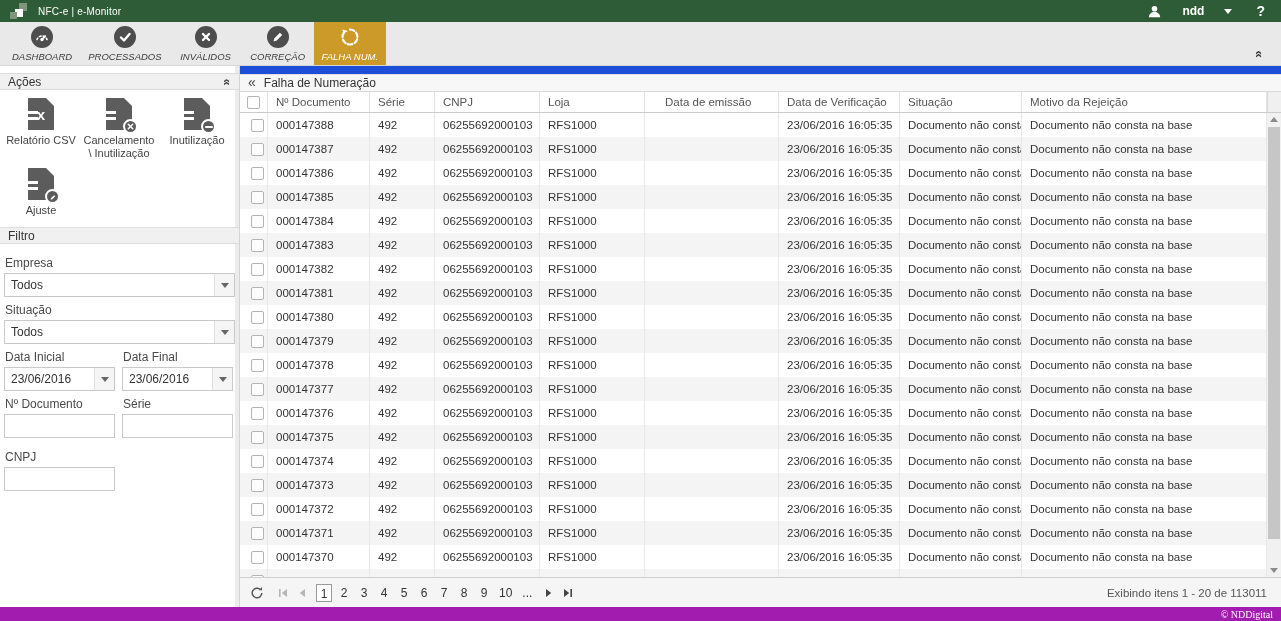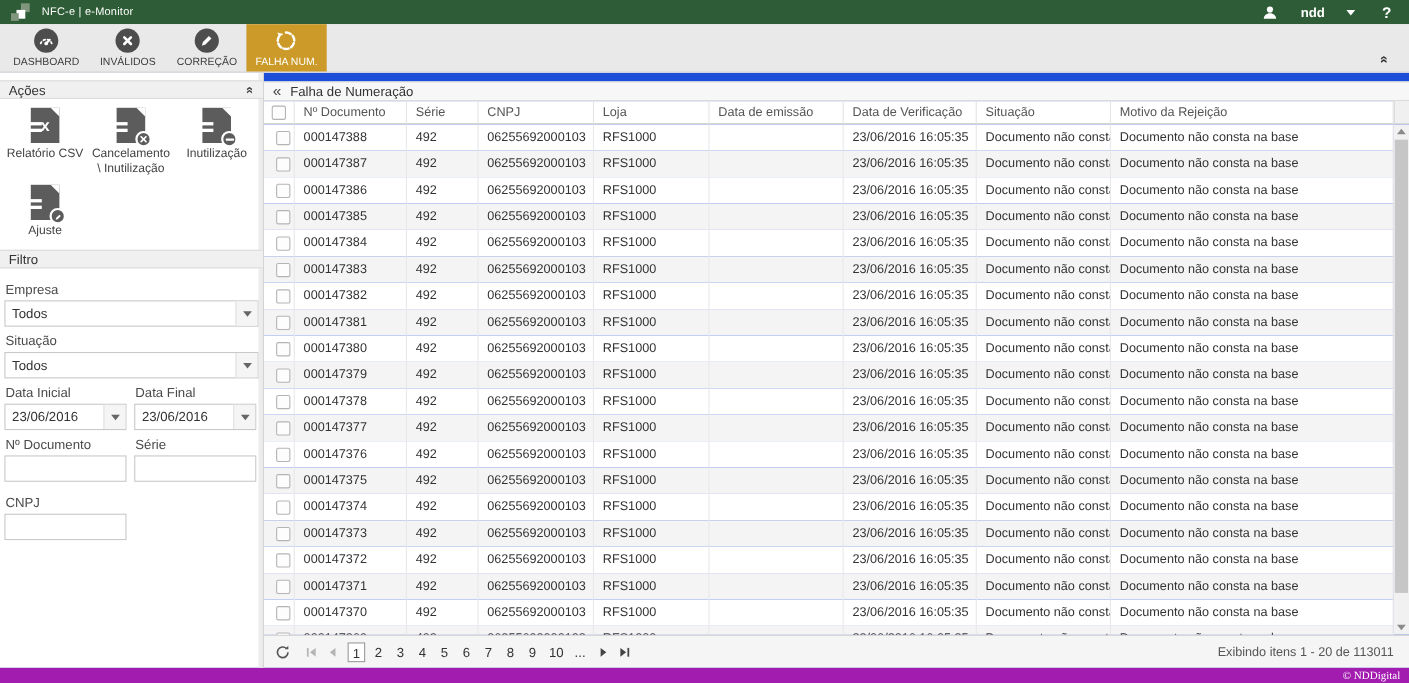--- a/index.html
+++ b/index.html
@@ -17,21 +17,21 @@
   .logo .sq2{ left:5px; top:7px; width:8px; height:8px; background:#ffffff; }
   .logo .sq3{ left:0px; top:10px; width:7px; height:7px; background:#7f957c; }
   .app-title{ color:#fff; font-size:10px; letter-spacing:.2px; }
   .header-right{ margin-left:auto; display:flex; align-items:center; gap:10px; color:#fff; }
   .user-menu{ display:flex; align-items:center; gap:20px; cursor:pointer; }
   .user-name{ font-size:12px; font-weight:bold; }
   .caret-down{ width:0; height:0; border-left:4px solid transparent; border-right:4px solid transparent; border-top:5px solid #fff; }
   .help-btn{ font-size:14px; font-weight:bold; margin-left:14px; margin-right:6px; cursor:pointer; }
   
   .tabstrip{ position:relative; height:44px; background:#e9e9e9; border-bottom:1px solid #d6d6d6; display:flex; padding-left:4px; }
-  .tab{ min-width:72px; padding:4px 8px 0 8px; display:flex; flex-direction:column; align-items:center; justify-content:flex-start; cursor:pointer; }
+  .tab{ min-width:72px; padding:4px 8px 0 8px; display:flex; flex-direction:column; align-items:center; justify-content:flex-start; cursor:pointer;font-style:italic; }
   .tab .ticon{ width:22px; height:22px; border-radius:50%; background:#4d4d4d; display:flex; align-items:center; justify-content:center; margin-bottom:3px; }
   .tab .tlabel{ font-size:9.5px; color:#3c3c3c; white-space:nowrap; }
   .tab.active{ background:#cb9a28; }
   .tab.active .ticon{ background:transparent; }
   .tab.active .tlabel{ color:#fff; }
   .collapse-toolbar{ position:absolute; right:12px; bottom:4px; width:14px; height:14px; cursor:pointer; color:#333; font-size:13px; line-height:14px; }
   .chev-up{ display:inline-block; transform:rotate(90deg); font-weight:bold; }
   
   .body{ display:flex; height:541px; background:#1d4ed8; }
   .sidebar{ width:240px; flex:0 0 240px; border-right:1px solid #d4d4d4; box-shadow:inset -4px 0 0 #ececec; padding-top:7px; display:flex; flex-direction:column; background:#fff; }
@@ -62,21 +62,21 @@
   
   .main{ flex:1; display:flex; flex-direction:column; padding-top:8px; min-width:0; }
   .panel-title{ height:18px; background:#f7f7f7; border-top:1px solid #e0e0e0; border-bottom:1px solid #d8d8d8; display:flex; align-items:center; font-size:12px; color:#333; }
   .panel-collapse{ font-size:14px; color:#444; padding:0 8px 2px 8px; cursor:pointer; }
   
   .grid-header{ height:21px; display:flex; background:#fff; border-bottom:1px solid #cbcbcb; }
   .gh-cell{ font-size:11.5px; color:#555; display:flex; align-items:center; padding-left:8px; border-right:1px solid #e4e4e4; white-space:nowrap; overflow:hidden; }
   .c0{ width:28px; flex:0 0 28px; justify-content:center; padding-left:0; }
   .c1{ width:102px; flex:0 0 102px; } .c2{ width:65px; flex:0 0 65px; }
   .c3{ width:105px; flex:0 0 105px; } .c4{ width:105px; flex:0 0 105px; }
-  .c5{ width:122px; flex:0 0 122px; } .c6{ width:121px; flex:0 0 121px; }
+  .c5{ width:122px; flex:0 0 122px;margin-left:12px; } .c6{ width:121px; flex:0 0 121px; }
   .c7{ width:122px; flex:0 0 122px; } .c8{ flex:1; min-width:0; }
   .c-sb{ width:14px; flex:0 0 14px; background:#f0f0f0; border-left:1px solid #d9d9d9; border-right:none; padding:0; }
   .grid-viewport{ position:relative; height:464px; overflow:hidden; }
   .grid-rows{ width:calc(100% - 14px); }
   .grid-row{ height:24px; display:flex; background:#fff; cursor:default; }
   .grid-row.alt{ background:#f4f4f4; }
   .gc{ font-size:11.5px; color:#333; display:flex; align-items:center; padding-left:8px; border-right:1px solid #e8e8e8; white-space:nowrap; overflow:hidden; }
   .cb{ width:13px; height:13px; border:1px solid #b4b4b4; border-radius:2px; background:#fdfdfd; cursor:pointer; }
   
   .vscroll{ position:absolute; top:0; right:0; bottom:0; width:14px; background:#f1f1f1; }
@@ -126,20 +126,28 @@
   <div class="tabstrip">
     <div class="tab">
       <span class="ticon">
         <svg width="18" height="18" viewBox="0 0 18 18">
             <path d="M4 11.5a5.3 5.3 0 0 1 10 0" stroke="#fff" stroke-width="1.6" fill="none" stroke-dasharray="1.6 2.2" stroke-linecap="round"></path>
             <line x1="9" y1="11.5" x2="12.3" y2="8.2" stroke="#fff" stroke-width="1.8" stroke-linecap="round"></line>
             <circle cx="9" cy="11.5" r="1.7" fill="#fff"></circle>
           </svg>
       </span>
       <span class="tlabel">DASHBOARD</span>
+    </div>
+    <div class="tab">
+      <span class="ticon">
+        <svg width="18" height="18" viewBox="0 0 18 18">
+            <polyline points="5,9.5 8,12.5 13.5,6" stroke="#fff" stroke-width="2.4" fill="none" stroke-linecap="round" stroke-linejoin="round"></polyline>
+          </svg>
+      </span>
+      <span class="tlabel">PROCESSADOS</span>
     </div>
     <div class="tab">
       <span class="ticon">
         <svg width="18" height="18" viewBox="0 0 18 18">
             <line x1="6" y1="6" x2="12" y2="12" stroke="#fff" stroke-width="2.4" stroke-linecap="round"></line>
             <line x1="12" y1="6" x2="6" y2="12" stroke="#fff" stroke-width="2.4" stroke-linecap="round"></line>
           </svg>
       </span>
       <span class="tlabel">INVÁLIDOS</span>
     </div>

